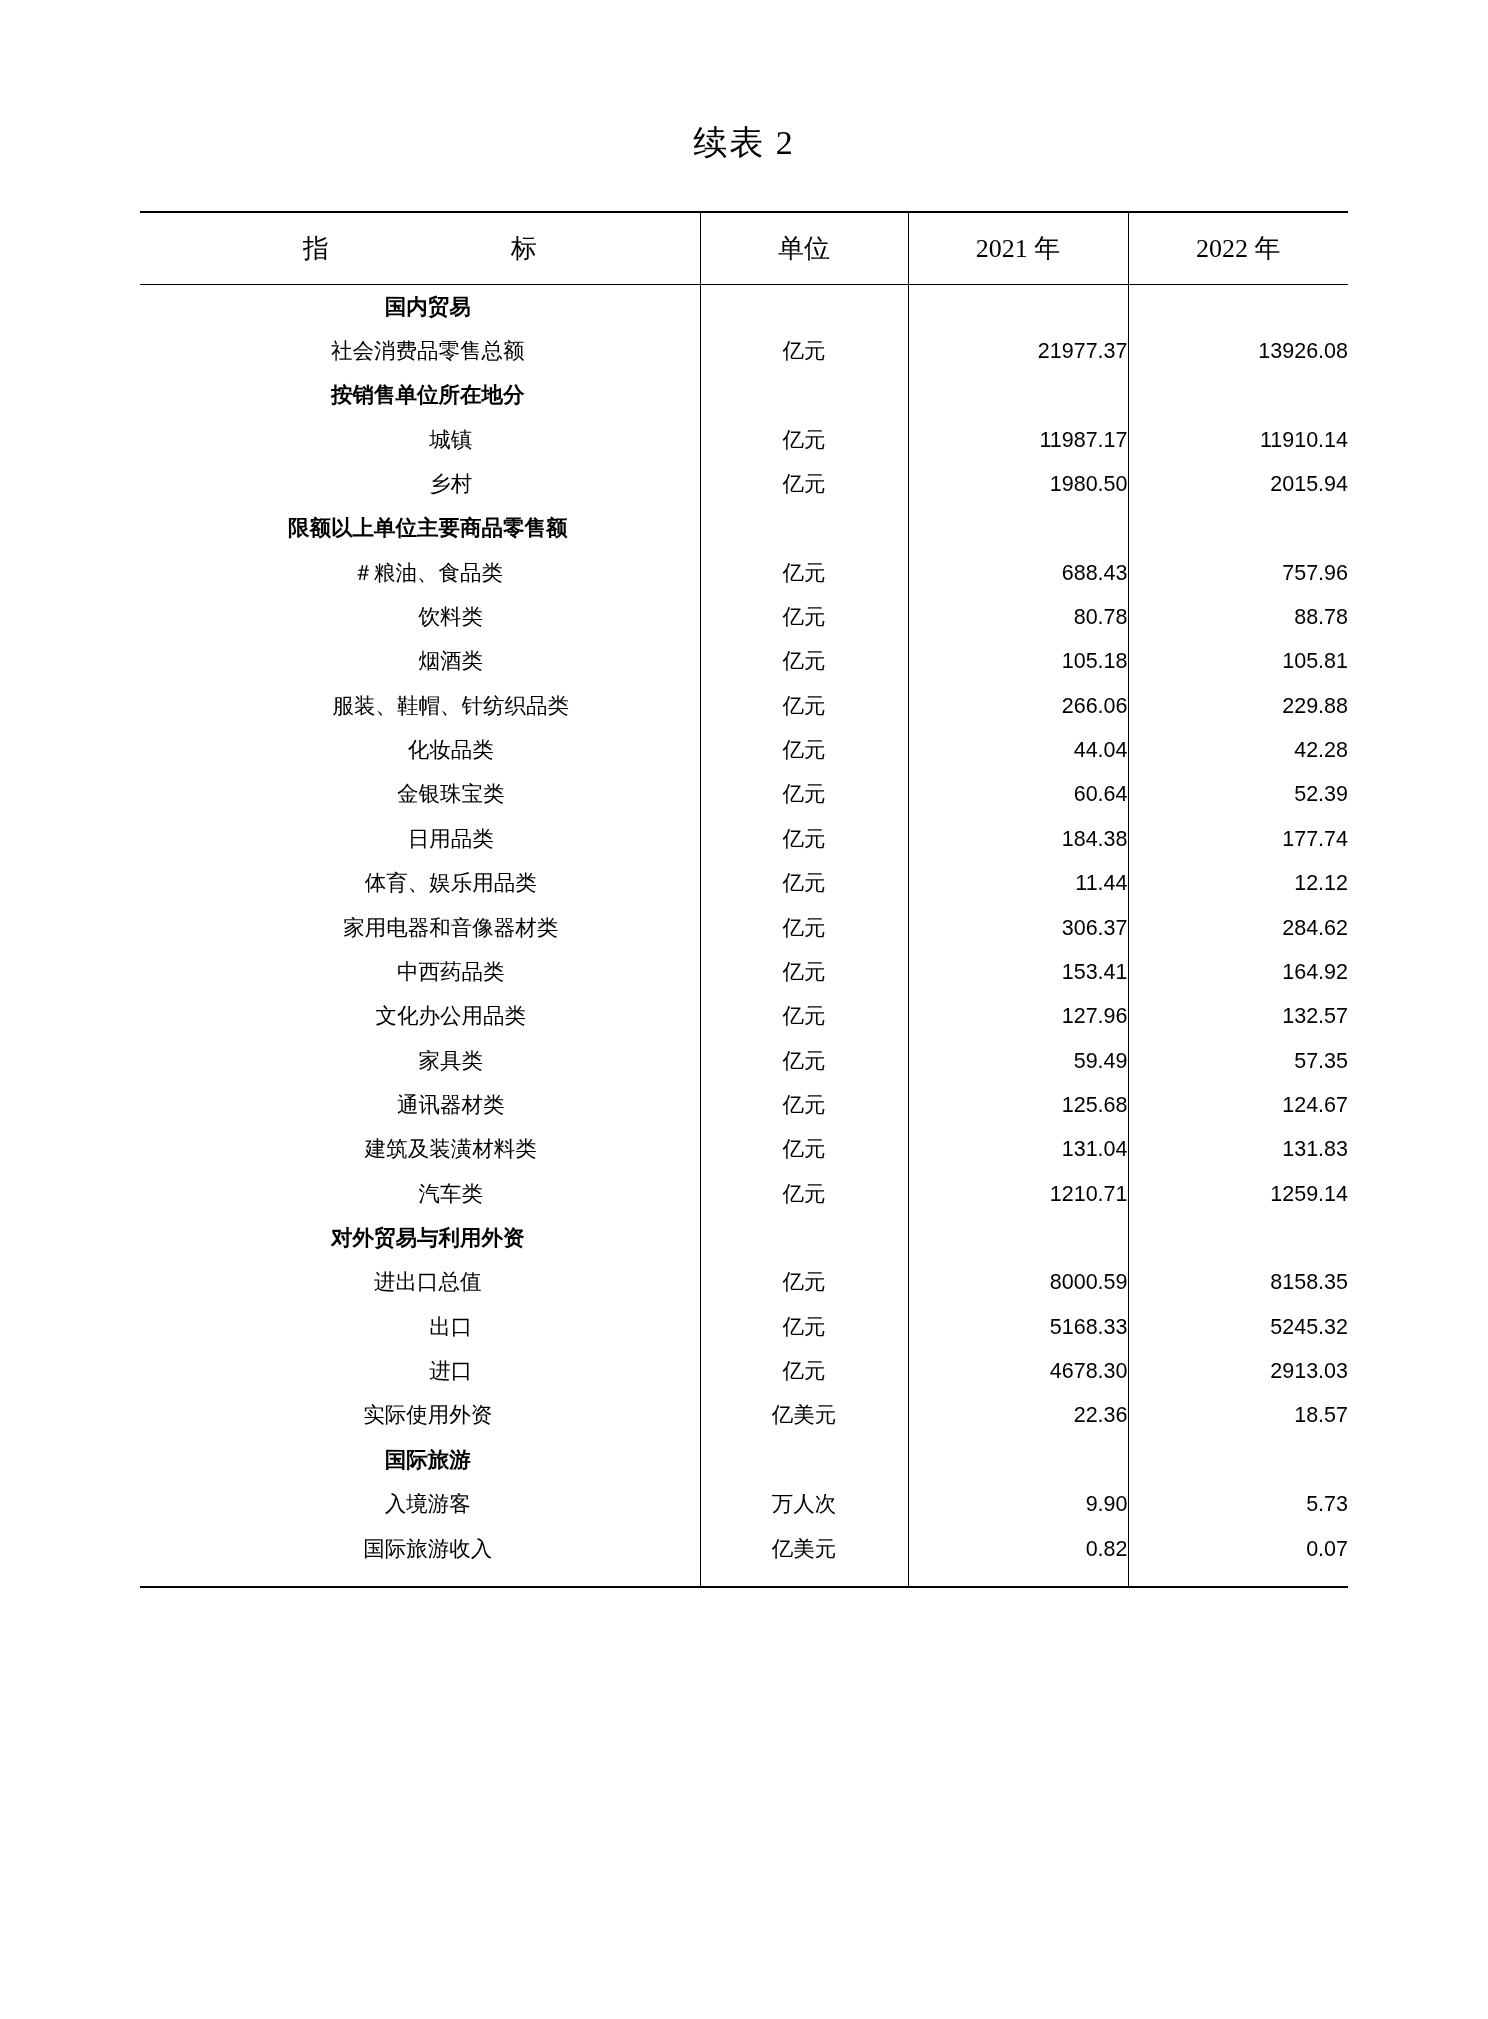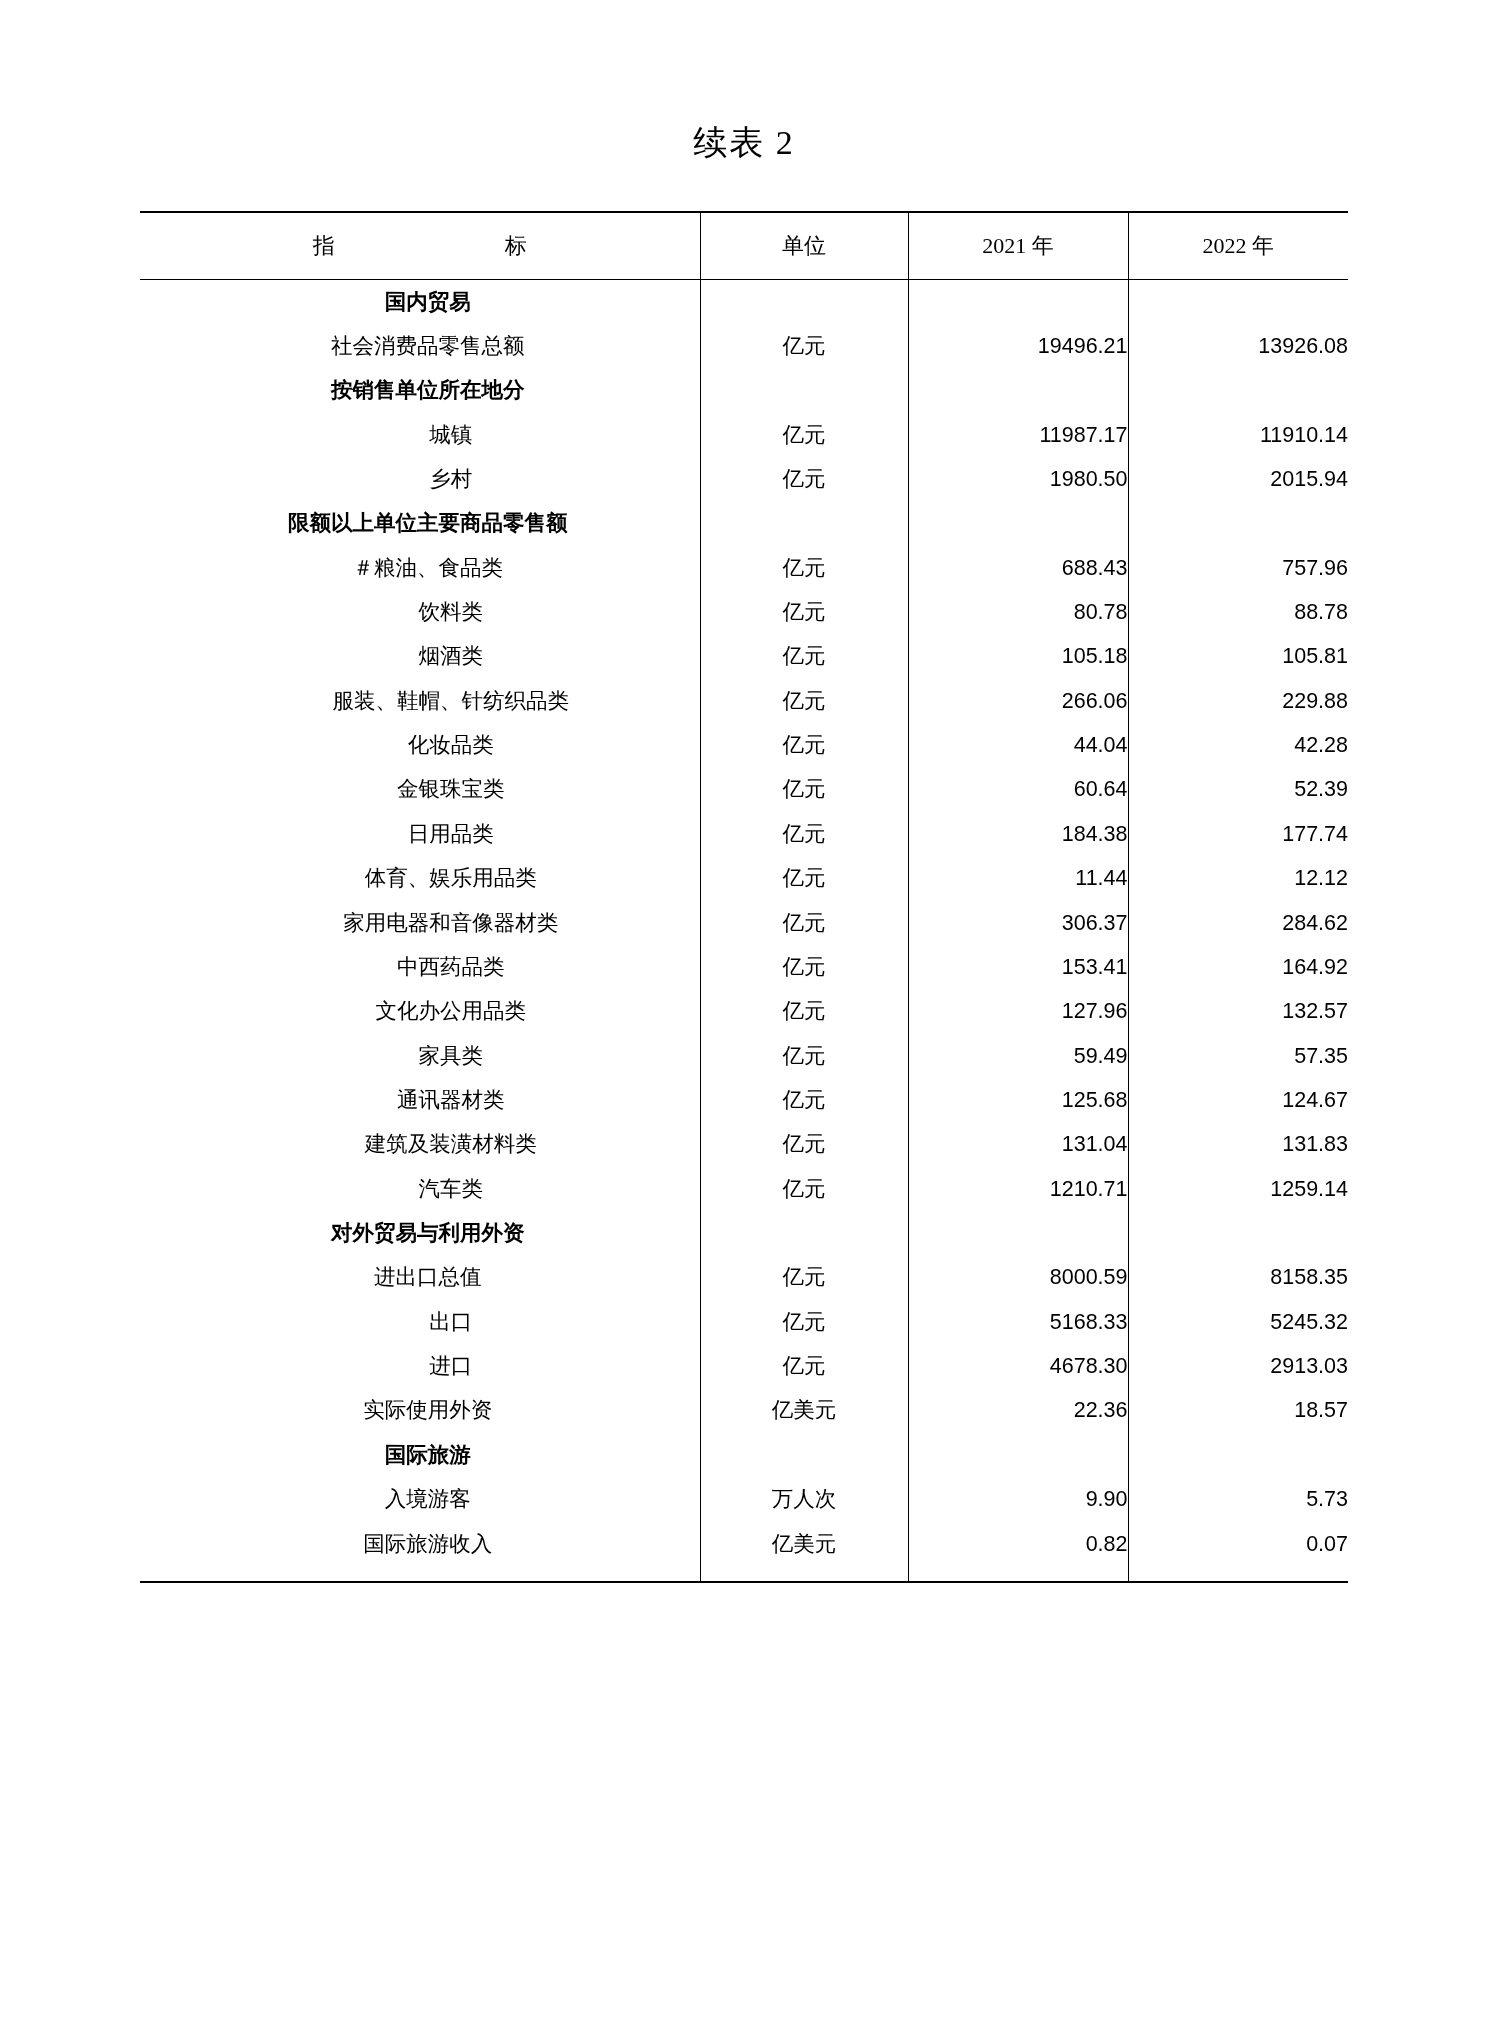--- a/index.html
+++ b/index.html
@@ -36,21 +36,21 @@
     table-layout: fixed;
     font-size: 21px;
   }
   table.stat col.c-ind { width: 560px; }
   table.stat col.c-unit { width: 208px; }
   table.stat col.c-y1 { width: 220px; }
   table.stat col.c-y2 { width: 220px; }
 
   table.stat thead th {
     font-weight: 400;
-    font-size: 22px;
+    font-size: 26px;
     padding: 18px 0 18px 0;
     vertical-align: middle;
     border-top: 2.2px solid #000;
     border-bottom: 1.1px solid #000;
   }
   table.stat thead th.ind-head {
     letter-spacing: 26px;
     text-indent: 26px;
   }
   table.stat thead th.sep,
@@ -119,21 +119,21 @@
     <tbody id="table-body">
         <tr>
           <td class="ind lvl1 bold">国内贸易</td>
           <td class="unit sep"></td>
           <td class="val sep"></td>
           <td class="val sep"></td>
         </tr>
         <tr>
           <td class="ind lvl1">社会消费品零售总额</td>
           <td class="unit sep">亿元</td>
-          <td class="val sep">19496.21</td>
+          <td class="val sep">21977.37</td>
           <td class="val sep">13926.08</td>
         </tr>
         <tr>
           <td class="ind lvl1 bold">按销售单位所在地分</td>
           <td class="unit sep"></td>
           <td class="val sep"></td>
           <td class="val sep"></td>
         </tr>
         <tr>
           <td class="ind lvl2">城镇</td>

